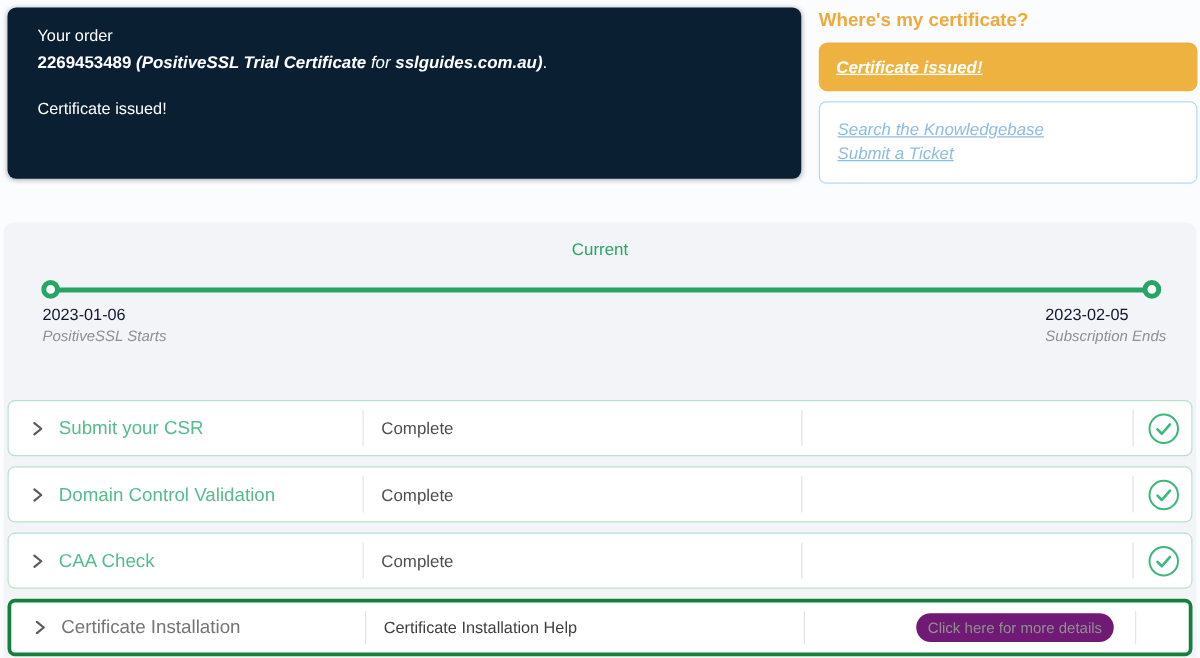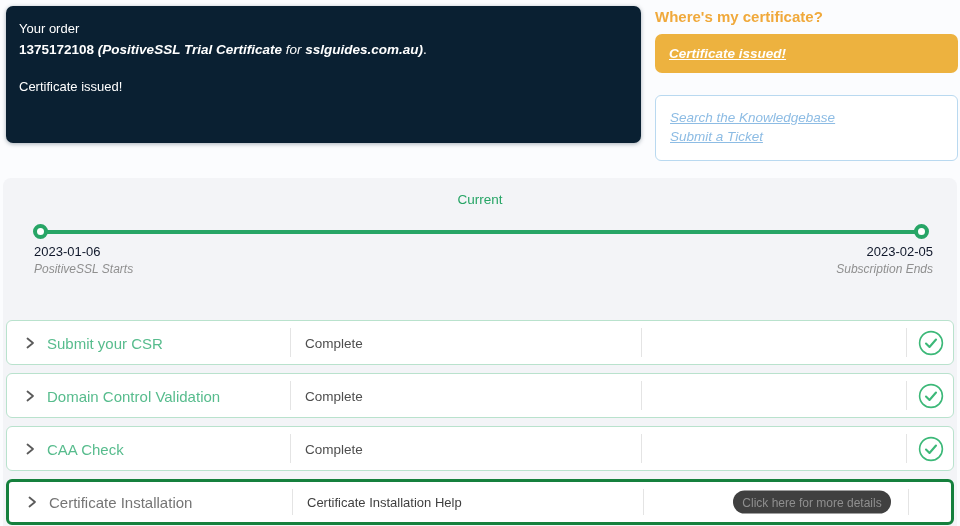--- a/index.html
+++ b/index.html
@@ -8,21 +8,21 @@
     position:relative;
     background:#fbfcfe;
     font-family:"Liberation Sans", sans-serif;
     overflow:hidden;
   }
 
   
   .order-box {
     position:absolute; left:6px; top:6px; width:635px; height:137px;
     background:#0a2032; border-radius:7px; color:#ffffff;
-    padding:15px 13px; box-shadow:0 1px 4px rgba(10,32,50,.35);
+    padding:15px 24px; box-shadow:0 1px 4px rgba(10,32,50,.35);
   }
   .order-label { font-size:13px; }
   .order-line  { font-size:13.5px; margin-top:6px; }
   .order-line .b  { font-weight:bold; }
   .order-line .bi { font-weight:bold; font-style:italic; }
   .order-line .i  { font-style:italic; }
   .order-status { font-size:13px; margin-top:22px; }
 
   
   .cert-panel { position:absolute; left:655px; top:0; width:303px; }
@@ -30,21 +30,21 @@
   .issued-btn {
     margin-top:9px; width:303px; height:39px; background:#edb23f; border:none;
     border-radius:7px; display:flex; align-items:center; padding-left:14px;
     cursor:pointer;
   }
   .issued-btn span {
     color:#ffffff; font-style:italic; font-weight:bold; font-size:13.5px;
     text-decoration:underline;
   }
   .help-box {
-    margin-top:22px; border:1px solid #b9d9f0; border-radius:6px;
+    margin-top:8px; border:1px solid #b9d9f0; border-radius:6px;
     padding:10px 14px 12px; background:#ffffff;
   }
   .help-link {
     display:table; color:#8dbce4; font-style:italic; font-size:13.5px;
     text-decoration:underline; margin:4px 0; cursor:pointer;
   }
 
   
   .gray-section {
     position:absolute; left:3px; top:178px; width:954px; height:348px;
@@ -61,21 +61,21 @@
     background:#27a566; border-radius:2px;
   }
   .tl-dot {
     position:absolute; top:46px; width:15px; height:15px; border-radius:50%;
     background:#ffffff; border:4px solid #27a566;
   }
   .tl-dot.start { left:30px; }
   .tl-dot.end   { left:911px; }
   .tl-label { position:absolute; top:66px; }
   .tl-label.start { left:31px; text-align:left; }
-  .tl-label.end   { right:24px; text-align:right; }
+  .tl-label.end   { right:24px; text-align:left; }
   .tl-date { font-size:13px; color:#0f172a; }
   .tl-sub  { font-size:12px; color:#8f8f8f; font-style:italic; margin-top:3px; }
 
   
   .step-row {
     position:absolute; left:6px; width:948px; height:45px;
     background:#ffffff; border-radius:6px; cursor:pointer;
   }
   .step-row.green { border:1px solid #b9e2cd; }
   .step-row.plain { border:3px solid #15803d; height:46px; }
@@ -92,32 +92,32 @@
   }
   .v-div.d1 { left:283px; } .v-div.d2 { left:634px; } .v-div.d3 { left:899px; }
   .step-status {
     position:absolute; left:298px; top:50%; transform:translateY(-50%);
     font-size:13.5px; color:#4e4e4e; white-space:nowrap;
   }
   .step-row.plain .step-status { font-size:13px; color:#3f3f3f; }
   .check-wrap { position:absolute; left:911px; top:9px; line-height:0; }
   .details-btn {
     position:absolute; left:724px; top:50%; transform:translateY(-50%);
-    width:158px; height:23px; background:#404040; border:none; border-radius:12px;
+    width:158px; height:23px; background:#701a75; border:none; border-radius:12px;
     font-size:12px; color:#8f8f8f; font-family:"Liberation Sans",sans-serif;
     cursor:pointer; white-space:nowrap;
   }
 </style>
 </head>
 <body>
 
 <div class="order-box">
   <div class="order-label">Your order</div>
   <div class="order-line">
-    <span class="b">1375172108</span>
+    <span class="b">2269453489</span>
     <span class="bi">(PositiveSSL Trial Certificate</span>
     <span class="i">for</span>
     <span class="bi">sslguides.com.au)</span><span>.</span>
   </div>
   <div class="order-status">Certificate issued!</div>
 </div>
 
 <div class="cert-panel">
   <div class="cert-heading">Where's my certificate?</div>
   <button class="issued-btn">

